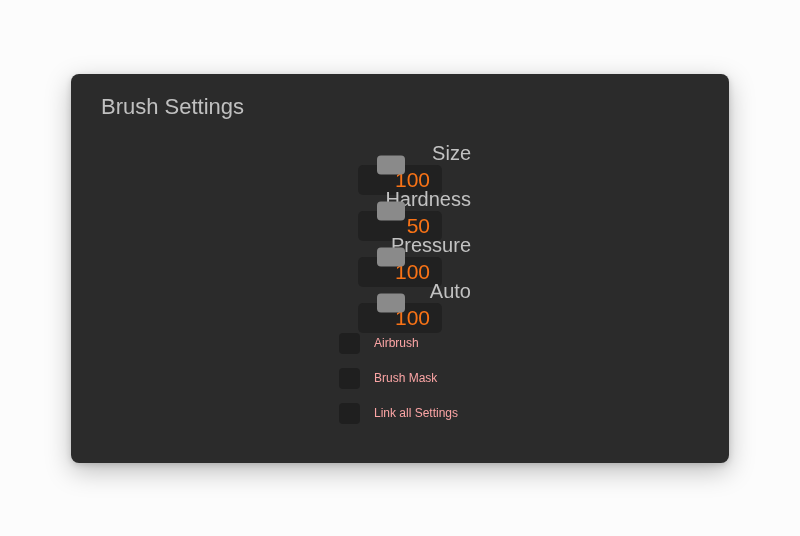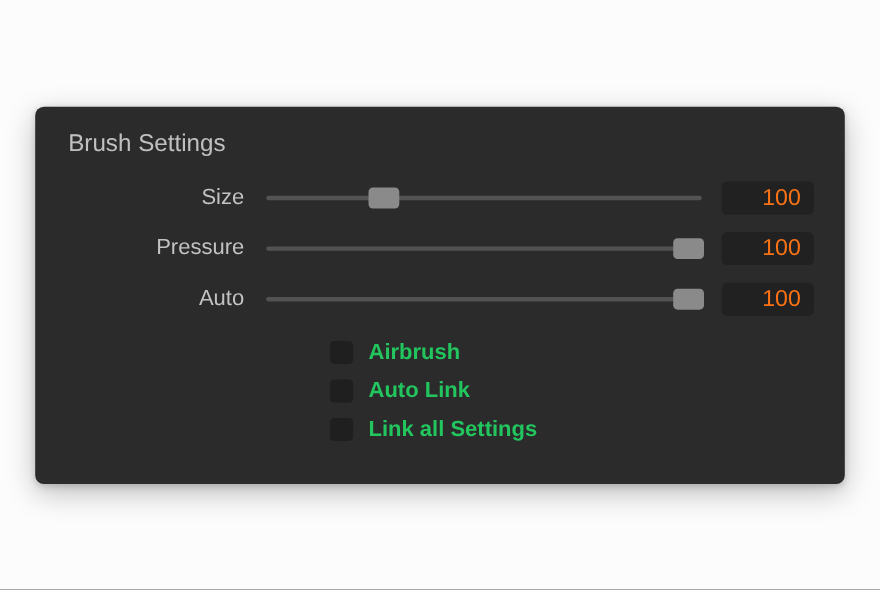--- a/index.html
+++ b/index.html
@@ -12,41 +12,42 @@
       width: 800px;
       height: 536px;
       background: #fcfcfc;
       font-family: -apple-system, BlinkMacSystemFont, "Segoe UI", Helvetica, Arial, sans-serif;
       display: flex;
       align-items: center;
       justify-content: center;
     }
 
     .panel {
-      width: 736px;
+      width: 658px;
       background: #2b2b2b;
       border-radius: 8px;
       padding: 20px 28px 32px 28px;
       box-shadow: 0 8px 26px rgba(0,0,0,0.25), 0 2px 6px rgba(0,0,0,0.15);
       color: #bdbdbd;
     }
 
     .panel-title {
       font-size: 22px;
       font-weight: 400;
       color: #c0c0c0;
       margin-bottom: 22px;
       padding-left: 2px;
     }
 
     .slider-row {
       display: flex;
       align-items: center;
       margin-bottom: 16px;
       height: 30px;
+      flex-direction: column;
     }
 
     .slider-label {
       width: 182px;
       text-align: right;
       padding-right: 20px;
       font-size: 20px;
       color: #c2c2c2;
     }
 
@@ -105,39 +106,45 @@
 
     .checkbox svg {
       display: none;
     }
 
     .checkbox.checked svg {
       display: block;
     }
 
     .checkbox-label {
-      font-size: 20px;
-      color: #22c55e;
-      font-weight: bold;
+      font-size: 12px;
+      color: #fca5a5;
     }
   </style>
 </head>
 <body>
 
 <div class="panel">
   <div class="panel-title">Brush Settings</div>
 
   <div class="slider-row">
     <div class="slider-label">Size</div>
     <div class="slider-track">
       <div class="slider-thumb" style="left:27%"></div>
     </div>
     <div class="slider-value">100</div>
   </div>
 
+  <div class="slider-row">
+    <div class="slider-label">Hardness</div>
+    <div class="slider-track">
+      <div class="slider-thumb" style="left:52%"></div>
+    </div>
+    <div class="slider-value">50</div>
+  </div>
 
   <div class="slider-row">
     <div class="slider-label">Pressure</div>
     <div class="slider-track">
       <div class="slider-thumb" style="left:97%"></div>
     </div>
     <div class="slider-value">100</div>
   </div>
 
   <div class="slider-row">
@@ -154,21 +161,21 @@
         
       </div>
       <div class="checkbox-label">Airbrush</div>
     </div>
 
 
     <div class="checkbox-row">
       <div class="checkbox">
         
       </div>
-      <div class="checkbox-label">Auto Link</div>
+      <div class="checkbox-label">Brush Mask</div>
     </div>
 
     <div class="checkbox-row">
       <div class="checkbox">
         
       </div>
       <div class="checkbox-label">Link all Settings</div>
     </div>
   </div>
 </div>

